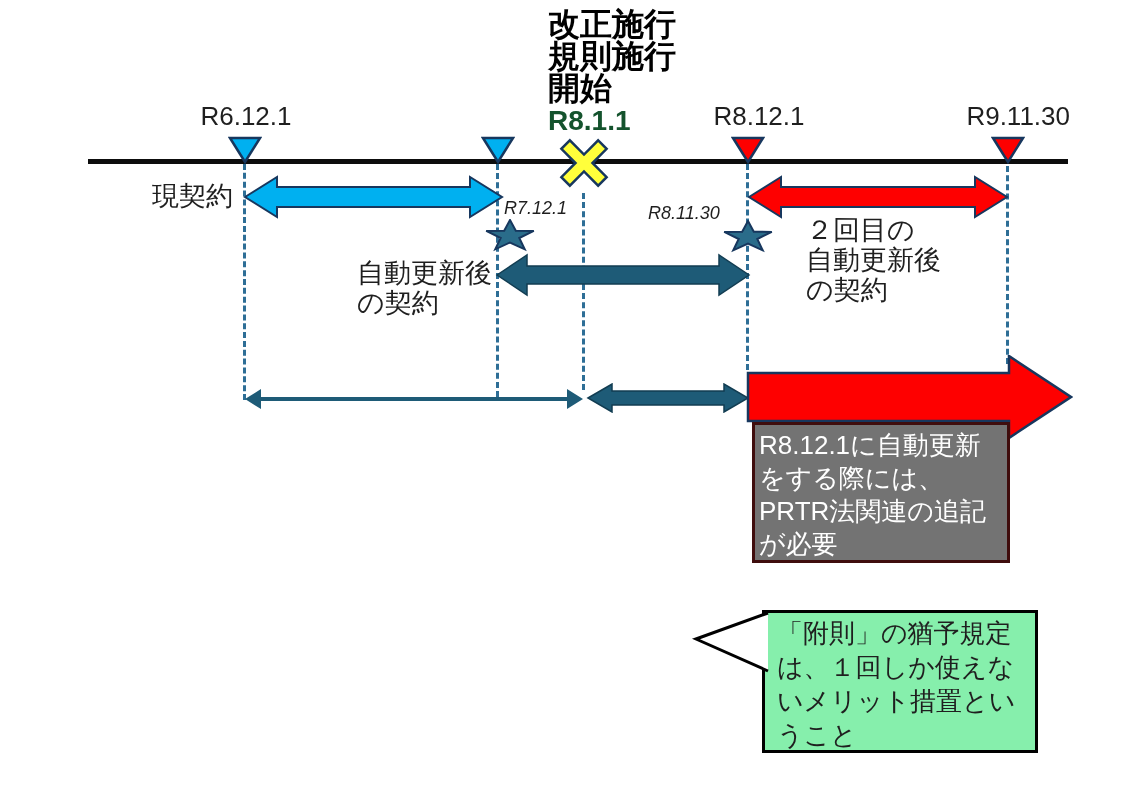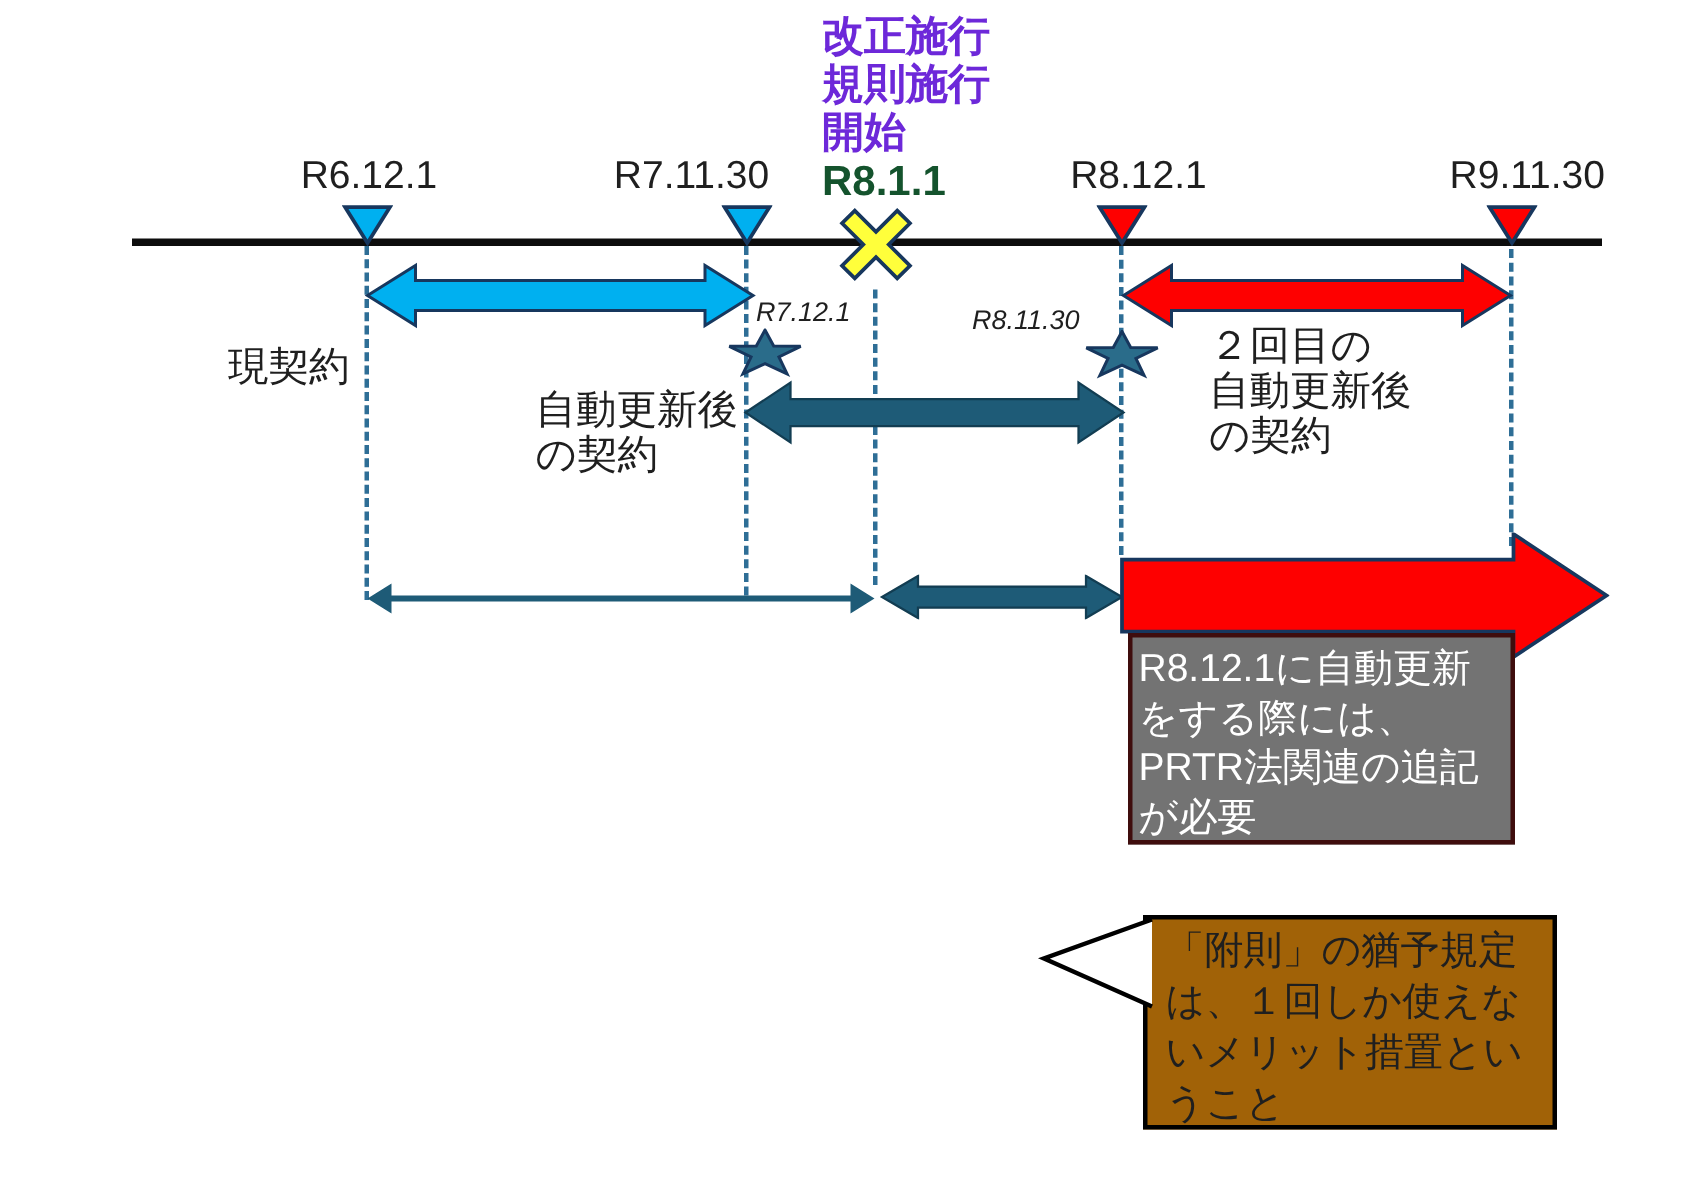--- a/index.html
+++ b/index.html
@@ -13,41 +13,41 @@
   .datelbl{font-size:26px;text-align:center;letter-spacing:0px;}
   .smalldate{font-size:18px;font-style:italic;}
   .jp{font-size:27px;line-height:30px;}
   #timeline-axis{left:88px;top:159px;width:980px;height:5px;background:#0d0d0d;}
   .dash{border-left:3px dashed #2e6e96;width:0;}
   #dash-r6121{left:243px;top:164px;height:236px;}
   #dash-r71130{left:496px;top:164px;height:233px;}
   #dash-r811{left:582px;top:193px;height:197px;}
   #dash-r8121{left:746px;top:164px;height:206px;}
   #dash-r91130{left:1006px;top:166px;height:198px;}
-  #header-title{left:548px;top:8px;font-size:28px;line-height:32px;font-weight:bold;color:#6d28d9;}
+  #header-title{left:548px;top:8px;font-size:32px;line-height:32px;font-weight:bold;color:#000000;}
   #header-date{left:548px;top:105px;font-size:28px;font-weight:bold;color:#14532d;}
   #label-r6121{left:190px;top:101px;width:112px;}
   #label-r71130{left:400px;top:101px;width:122px;}
   #label-r8121{left:703px;top:101px;width:112px;}
   #label-r91130{left:946px;top:101px;width:124px;text-align:right;}
   #label-r7121{left:504px;top:198px;}
   #label-r81130{left:648px;top:203px;text-align:right;}
-  #label-current{left:152px;top:181px;margin-top:48px;}
+  #label-current{left:152px;top:181px;}
   #label-renewed{left:357px;top:258px;}
   #label-second{left:806px;top:215px;}
   #note-noobligation{left:260px;top:415px;font-size:28px;line-height:31px;}
   #note-ministry{left:591px;top:423px;line-height:34px;}
   #red-box{
     left:752px;top:422px;width:258px;height:141px;box-sizing:border-box;
     background:#737373;border:3px solid #3f0d0d;color:#ffffff;
     font-size:26px;line-height:33px;padding:4px 4px;
   }
   #callout-box{
     left:762px;top:610px;width:276px;height:143px;box-sizing:border-box;
-    background:#a16207;border:3px solid #000000;
+    background:#86efac;border:3px solid #000000;
     font-size:26px;line-height:34px;padding:3px 6px 3px 12px;z-index:2;
   }
   #callout-tail{left:688px;top:607px;z-index:3;}
   svg{display:block;}
 </style>
 </head>
 <body>
 
 <div id="stage">
 
@@ -58,21 +58,20 @@
   <div id="dash-r811" class="abs dash"></div>
   <div id="dash-r8121" class="abs dash"></div>
   <div id="dash-r91130" class="abs dash"></div>
 
   <div id="header-title" class="abs pre">改正施行
 規則施行
 開始</div>
   <div id="header-date" class="abs">R8.1.1</div>
 
   <div id="label-r6121" class="abs datelbl">R6.12.1</div>
-  <div id="label-r71130" class="abs datelbl">R7.11.30</div>
   <div id="label-r8121" class="abs datelbl">R8.12.1</div>
   <div id="label-r91130" class="abs datelbl">R9.11.30</div>
   <div id="label-r7121" class="abs smalldate">R7.12.1</div>
   <div id="label-r81130" class="abs smalldate">R8.11.30</div>
 
   <svg class="abs" style="left:228px;top:136px" width="34" height="28">
     <polygon points="2,2 32,2 17,26" fill="#00B0F0" stroke="#17375E" stroke-width="2.5"></polygon>
   </svg>
   <svg class="abs" style="left:481px;top:136px" width="34" height="28">
     <polygon points="2,2 32,2 17,26" fill="#00B0F0" stroke="#17375E" stroke-width="2.5"></polygon>

